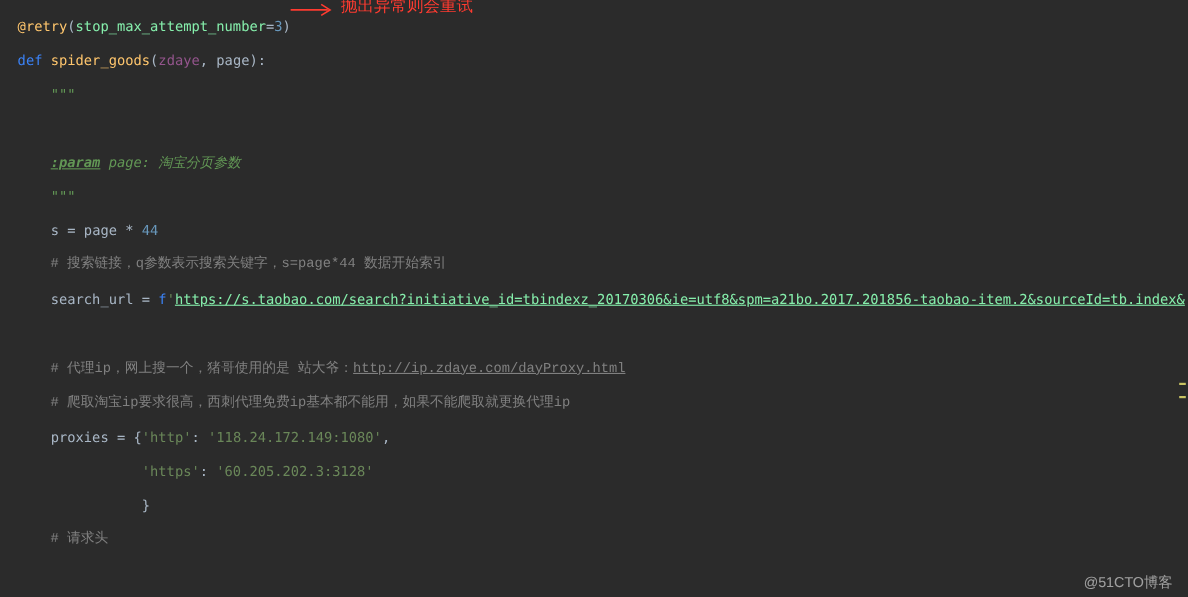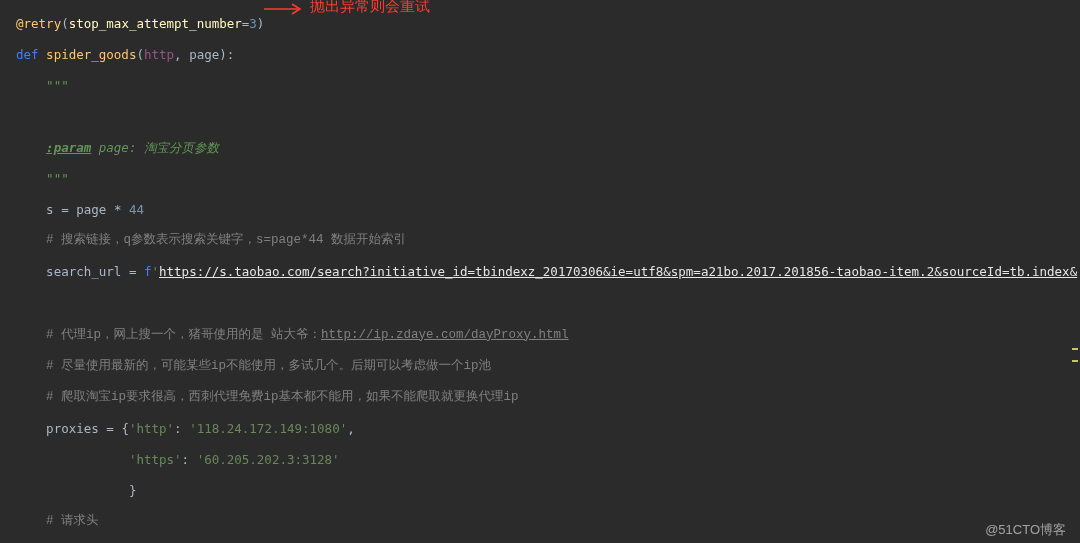--- a/index.html
+++ b/index.html
@@ -16,24 +16,24 @@
     position: relative;
   }
   .code-area {
     position: relative;
     padding: 0 0 0 16px;
     white-space: pre;
   }
   .line { display: block; }
   .k   { color: #3b82f6; }      
   .fn  { color: #ffc66d; }      
-  .prm { color: #fef9c3; }      
+  .prm { color: #86efac; }      
   .num { color: #6897bb; }      
   .str { color: #6a8759; }      
-  .lnk { color: #e5e5e5; text-decoration: underline; }
+  .lnk { color: #86efac; text-decoration: underline; }
   .cmt { color: #808080; font-family: Liberation Mono, monospace; }      
   .doc { color: #629755; font-style: italic; } 
   .doctag { color: #629755; font-style: italic; font-weight: bold; text-decoration: underline; text-align: center; }
   .self { color: #94558d; }     
   .id  { color: #a9b7c6; }
   .p   { color: #a9b7c6; }
   .annotation {
     position: absolute;
     color: #ff3b30;
     font-family: "PingFang SC","Microsoft YaHei",sans-serif;
@@ -66,31 +66,30 @@
     position: absolute;
     width: 6px;
     height: 2px;
   }
 </style>
 </head>
 <body>
 
 <div class="code-area">
 <span class="line"><span class="fn">@</span><span class="fn">retry</span><span class="p">(</span><span class="prm">stop_max_attempt_number</span><span class="p">=</span><span class="num">3</span><span class="p">)</span></span>
-<span class="line"><span class="k">def </span><span class="fn">spider_goods</span><span class="p">(</span><span class="self">http</span><span class="p">, </span><span class="id">page</span><span class="p">):</span></span>
+<span class="line"><span class="k">def </span><span class="fn">spider_goods</span><span class="p">(</span><span class="self">zdaye</span><span class="p">, </span><span class="id">page</span><span class="p">):</span></span>
 <span class="line doc">    """</span>
 <span class="line"> </span>
 <span class="line doc">    <span class="doctag">:param</span><span> page: 淘宝分页参数</span></span>
 <span class="line doc">    """</span>
 <span class="line">    <span class="id">s </span><span class="p">= </span><span class="id">page </span><span class="p">* </span><span class="num">44</span></span>
 <span class="line cmt">    # 搜索链接，q参数表示搜索关键字，s=page*44 数据开始索引</span>
 <span class="line">    <span class="id">search_url </span><span class="p">= </span><span class="k">f</span><span class="str">'</span><span class="lnk">https://s.taobao.com/search?initiative_id=tbindexz_20170306&amp;ie=utf8&amp;spm=a21bo.2017.201856-taobao-item.2&amp;sourceId=tb.index&amp;</span></span>
 <span class="line"> </span>
 <span class="line"><span class="cmt">    # 代理ip，网上搜一个，猪哥使用的是 站大爷：</span><span class="cmt" style="text-decoration:underline;">http://ip.zdaye.com/dayProxy.html</span></span>
-<span class="line cmt">    # 尽量使用最新的，可能某些ip不能使用，多试几个。后期可以考虑做一个ip池</span>
 <span class="line cmt">    # 爬取淘宝ip要求很高，西刺代理免费ip基本都不能用，如果不能爬取就更换代理ip</span>
 <span class="line">    <span class="id">proxies </span><span class="p">= </span><span class="p">{</span><span class="str">'http'</span><span class="p">: </span><span class="str">'118.24.172.149:1080'</span><span class="p">,</span></span>
 <span class="line">               <span class="str">'https'</span><span class="p">: </span><span class="str">'60.205.202.3:3128'</span></span>
 <span class="line">               }</span>
 <span class="line cmt">    # 请求头</span>
 
 
 
 
 

